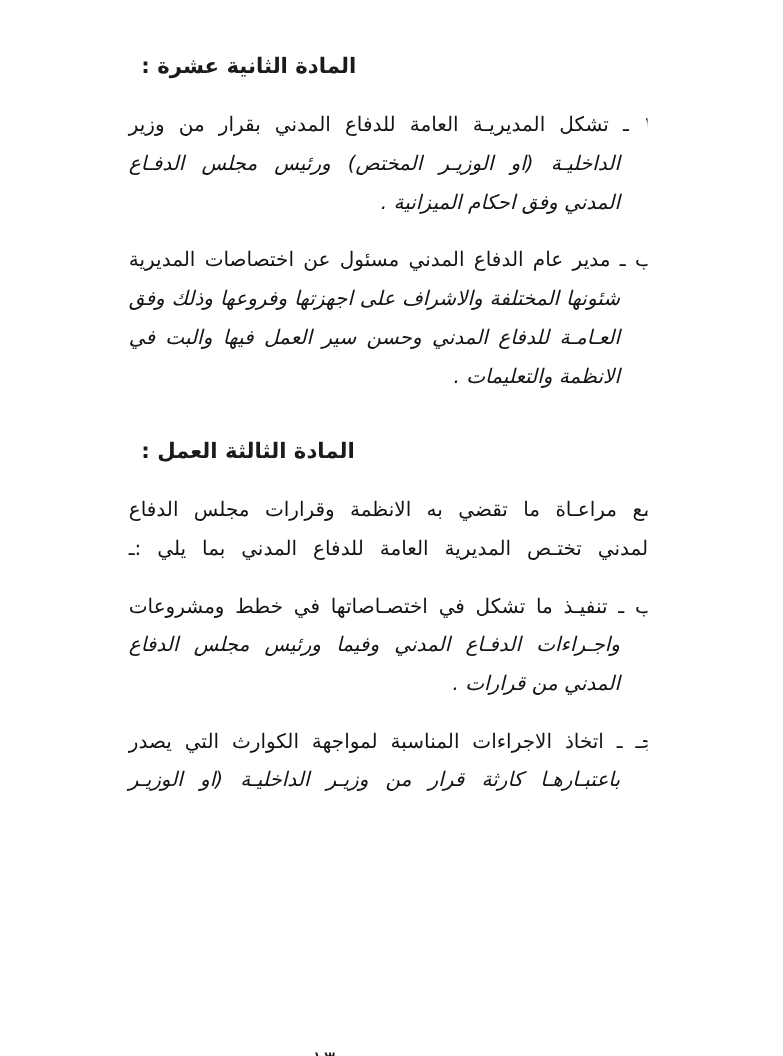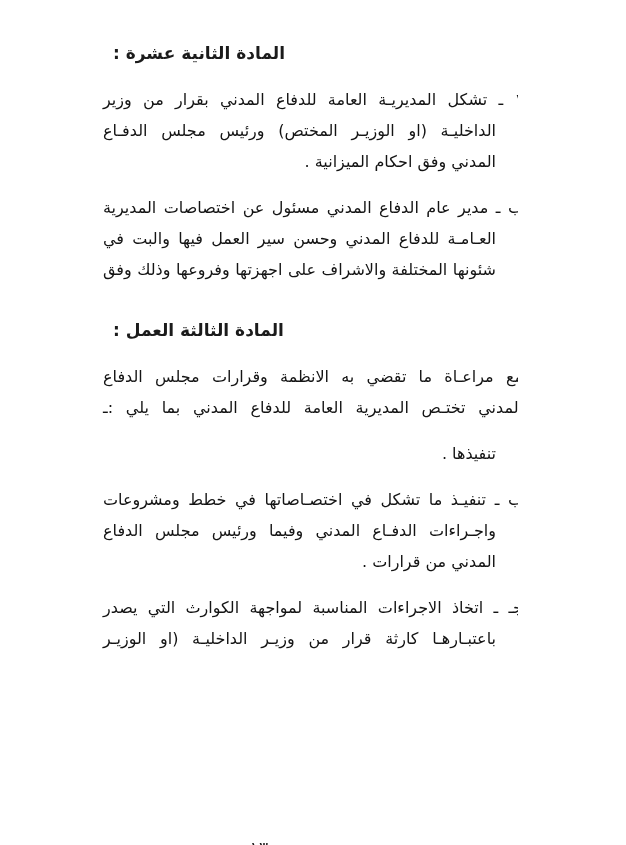--- a/index.html
+++ b/index.html
@@ -43,20 +43,21 @@
   .ln {
     font-size: 16px;
     line-height: 31px;
     direction: rtl;
     text-align: justify;
     text-align-last: justify;
     color: #141414;
   }
   .ln.cont {
     padding-right: 27px;   
+    font-style: italic;
   }
   .ln.end {
     text-align-last: right;
   }
   .page-num {
     position: absolute;
     top: 838px;
     left: 0;
     width: 100%;
     text-align: center;
@@ -83,33 +84,33 @@
     <div class="heading first">المادة الثانية عشرة :</div>
 
     <div class="para">
       <div class="ln">١ ـ تشكل المديريـة العامة للدفاع المدني بقرار من وزير</div>
       <div class="ln cont">الداخليـة (او الوزيـر المختص) ورئيس مجلس الدفـاع</div>
       <div class="ln cont end">المدني وفق احكام الميزانية .</div>
     </div>
 
     <div class="para">
       <div class="ln">ب ـ مدير عام الدفاع المدني مسئول عن اختصاصات المديرية</div>
+      <div class="ln cont">شئونها المختلفة والاشراف على اجهزتها وفروعها وذلك وفق</div>
       <div class="ln cont">العـامـة للدفاع المدني وحسن سير العمل فيها والبت في</div>
-      <div class="ln cont">شئونها المختلفة والاشراف على اجهزتها وفروعها وذلك وفق</div>
+      <div class="ln cont end">الانظمة والتعليمات .</div>
     </div>
 
     <div class="heading second">المادة الثالثة العمل :</div>
 
     <div class="para">
       <div class="ln">مع مراعـاة ما تقضي به الانظمة وقرارات مجلس الدفاع</div>
       <div class="ln">المدني تختـص المديرية العامة للدفاع المدني بما يلي :ـ</div>
     </div>
 
     <div class="para">
-      <div class="ln cont end">تنفيذها .</div>
     </div>
 
     <div class="para">
       <div class="ln">ب ـ تنفيـذ ما تشكل في اختصـاصاتها في خطط ومشروعات</div>
       <div class="ln cont">واجـراءات الدفـاع المدني وفيما ورئيس مجلس الدفاع</div>
       <div class="ln cont end">المدني من قرارات .</div>
     </div>
 
     <div class="para">
       <div class="ln">جـ ـ اتخاذ الاجراءات المناسبة لمواجهة الكوارث التي يصدر</div>

